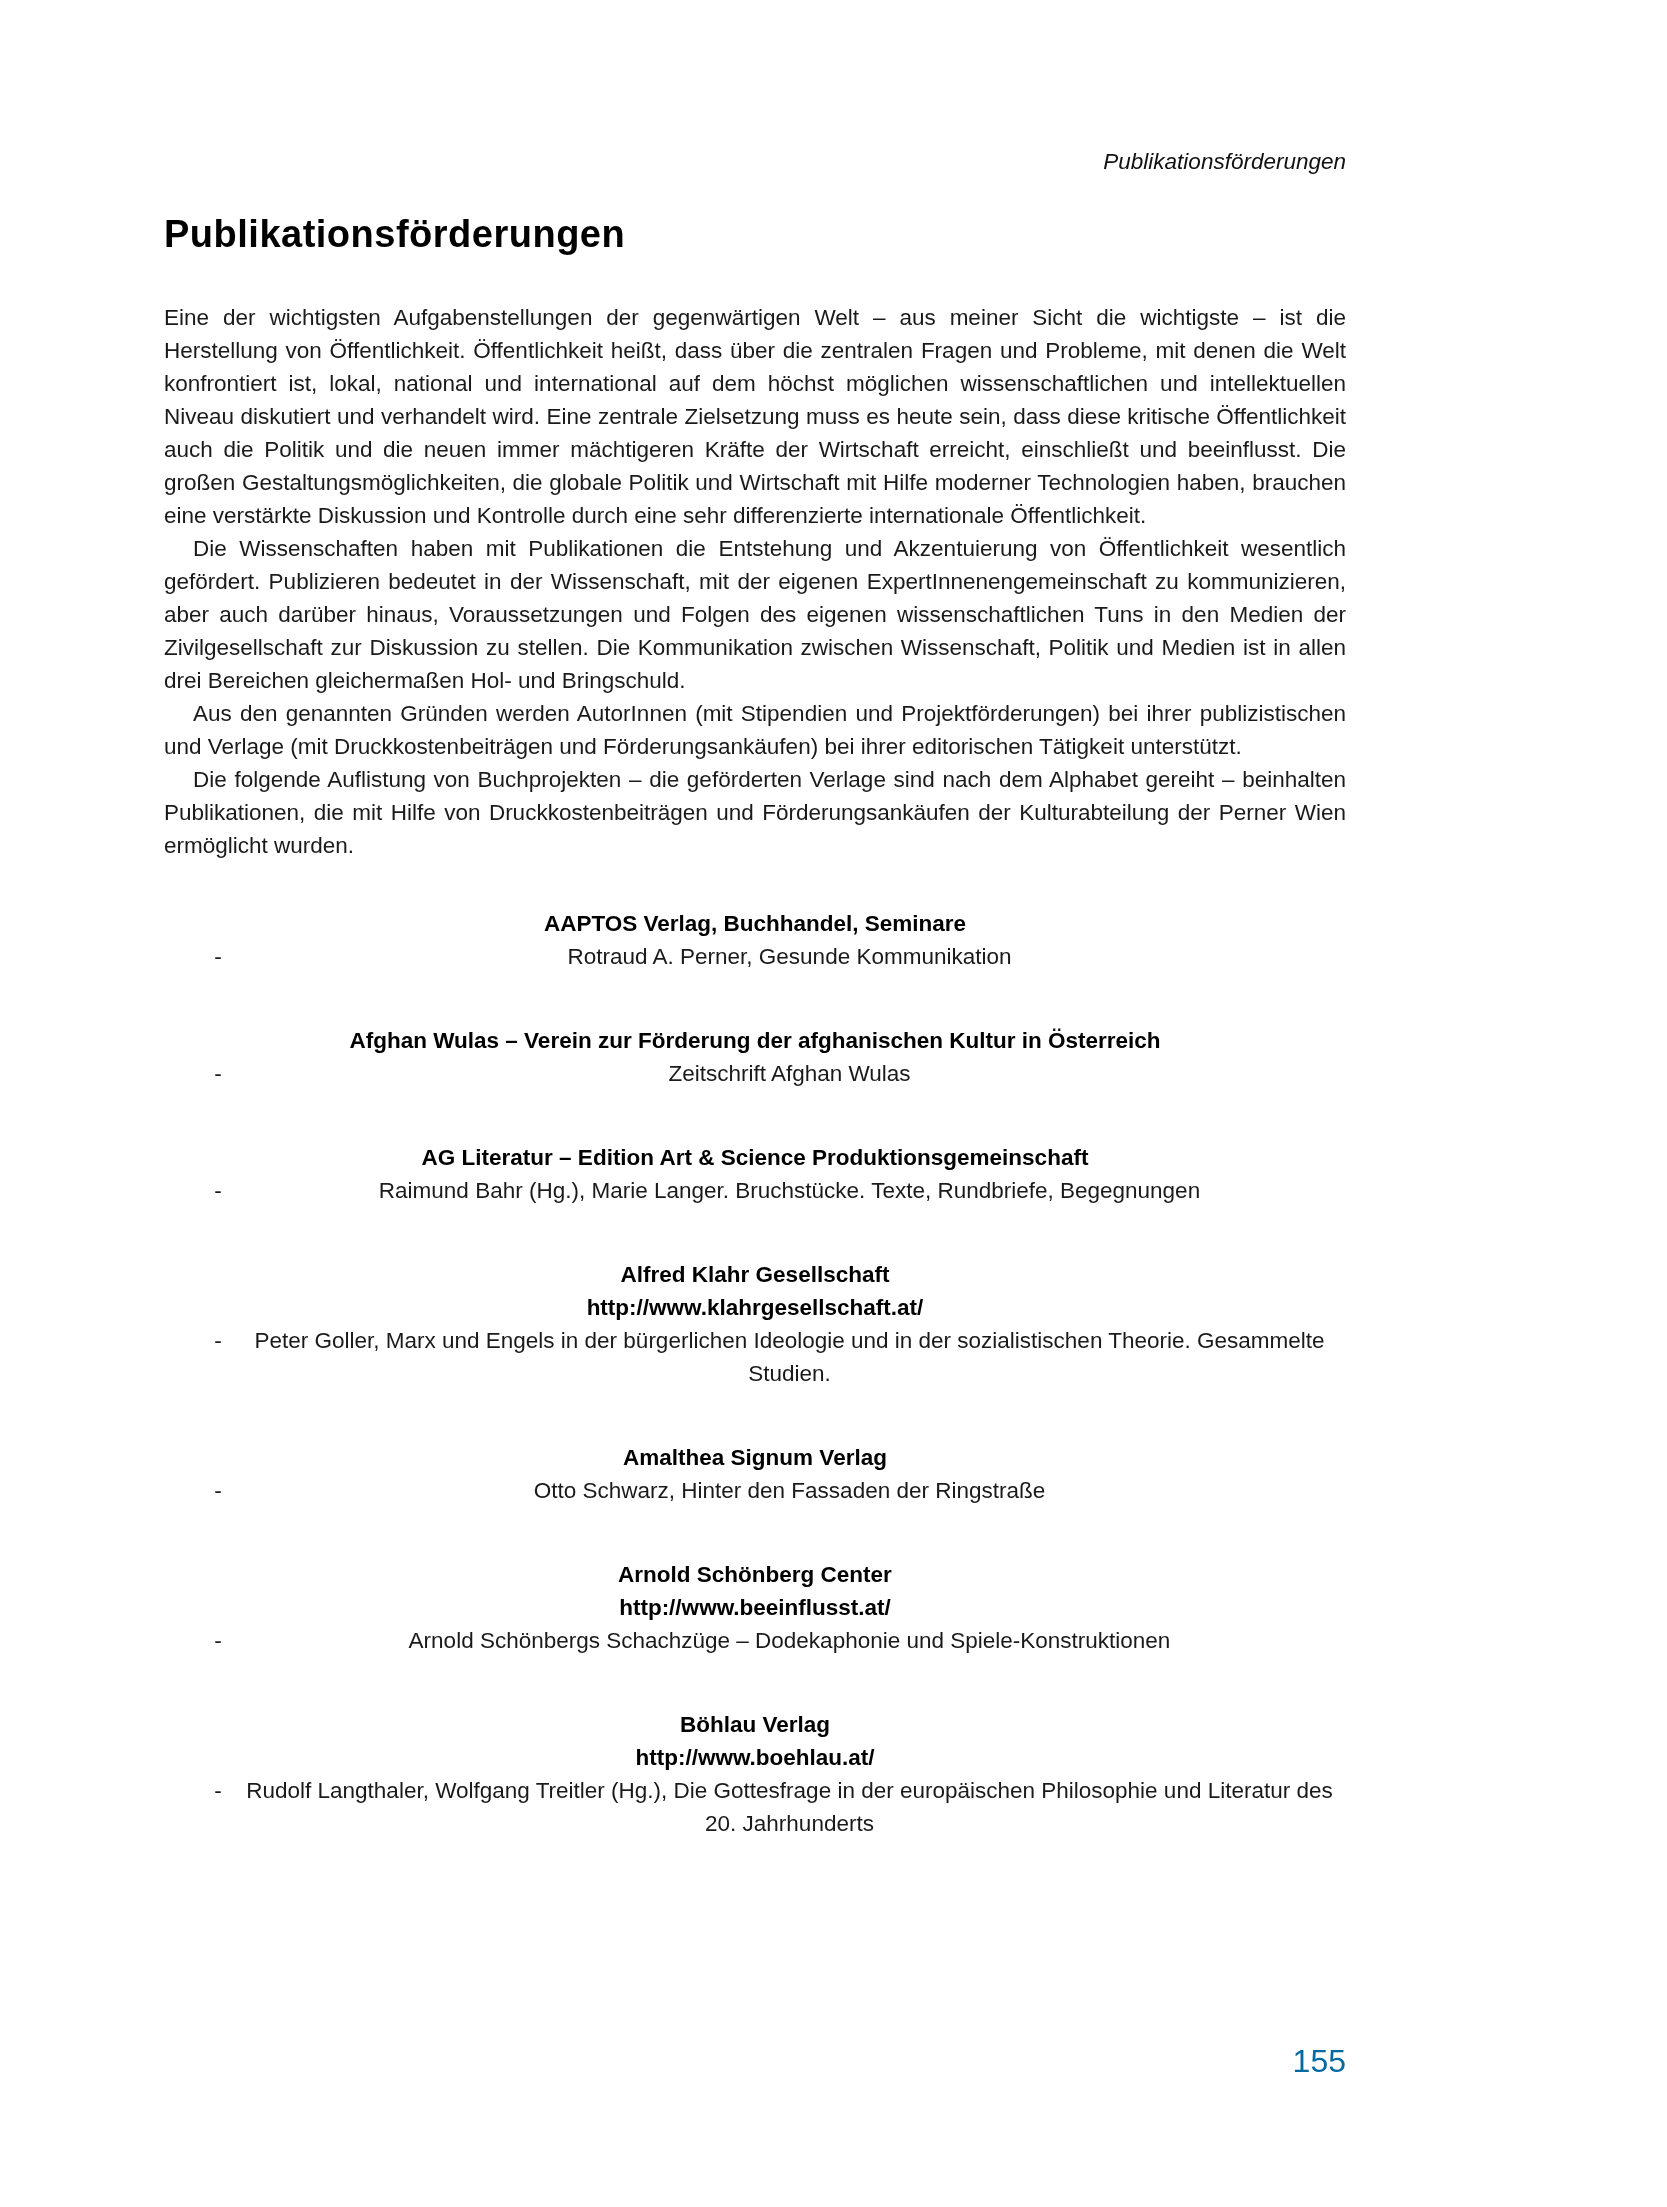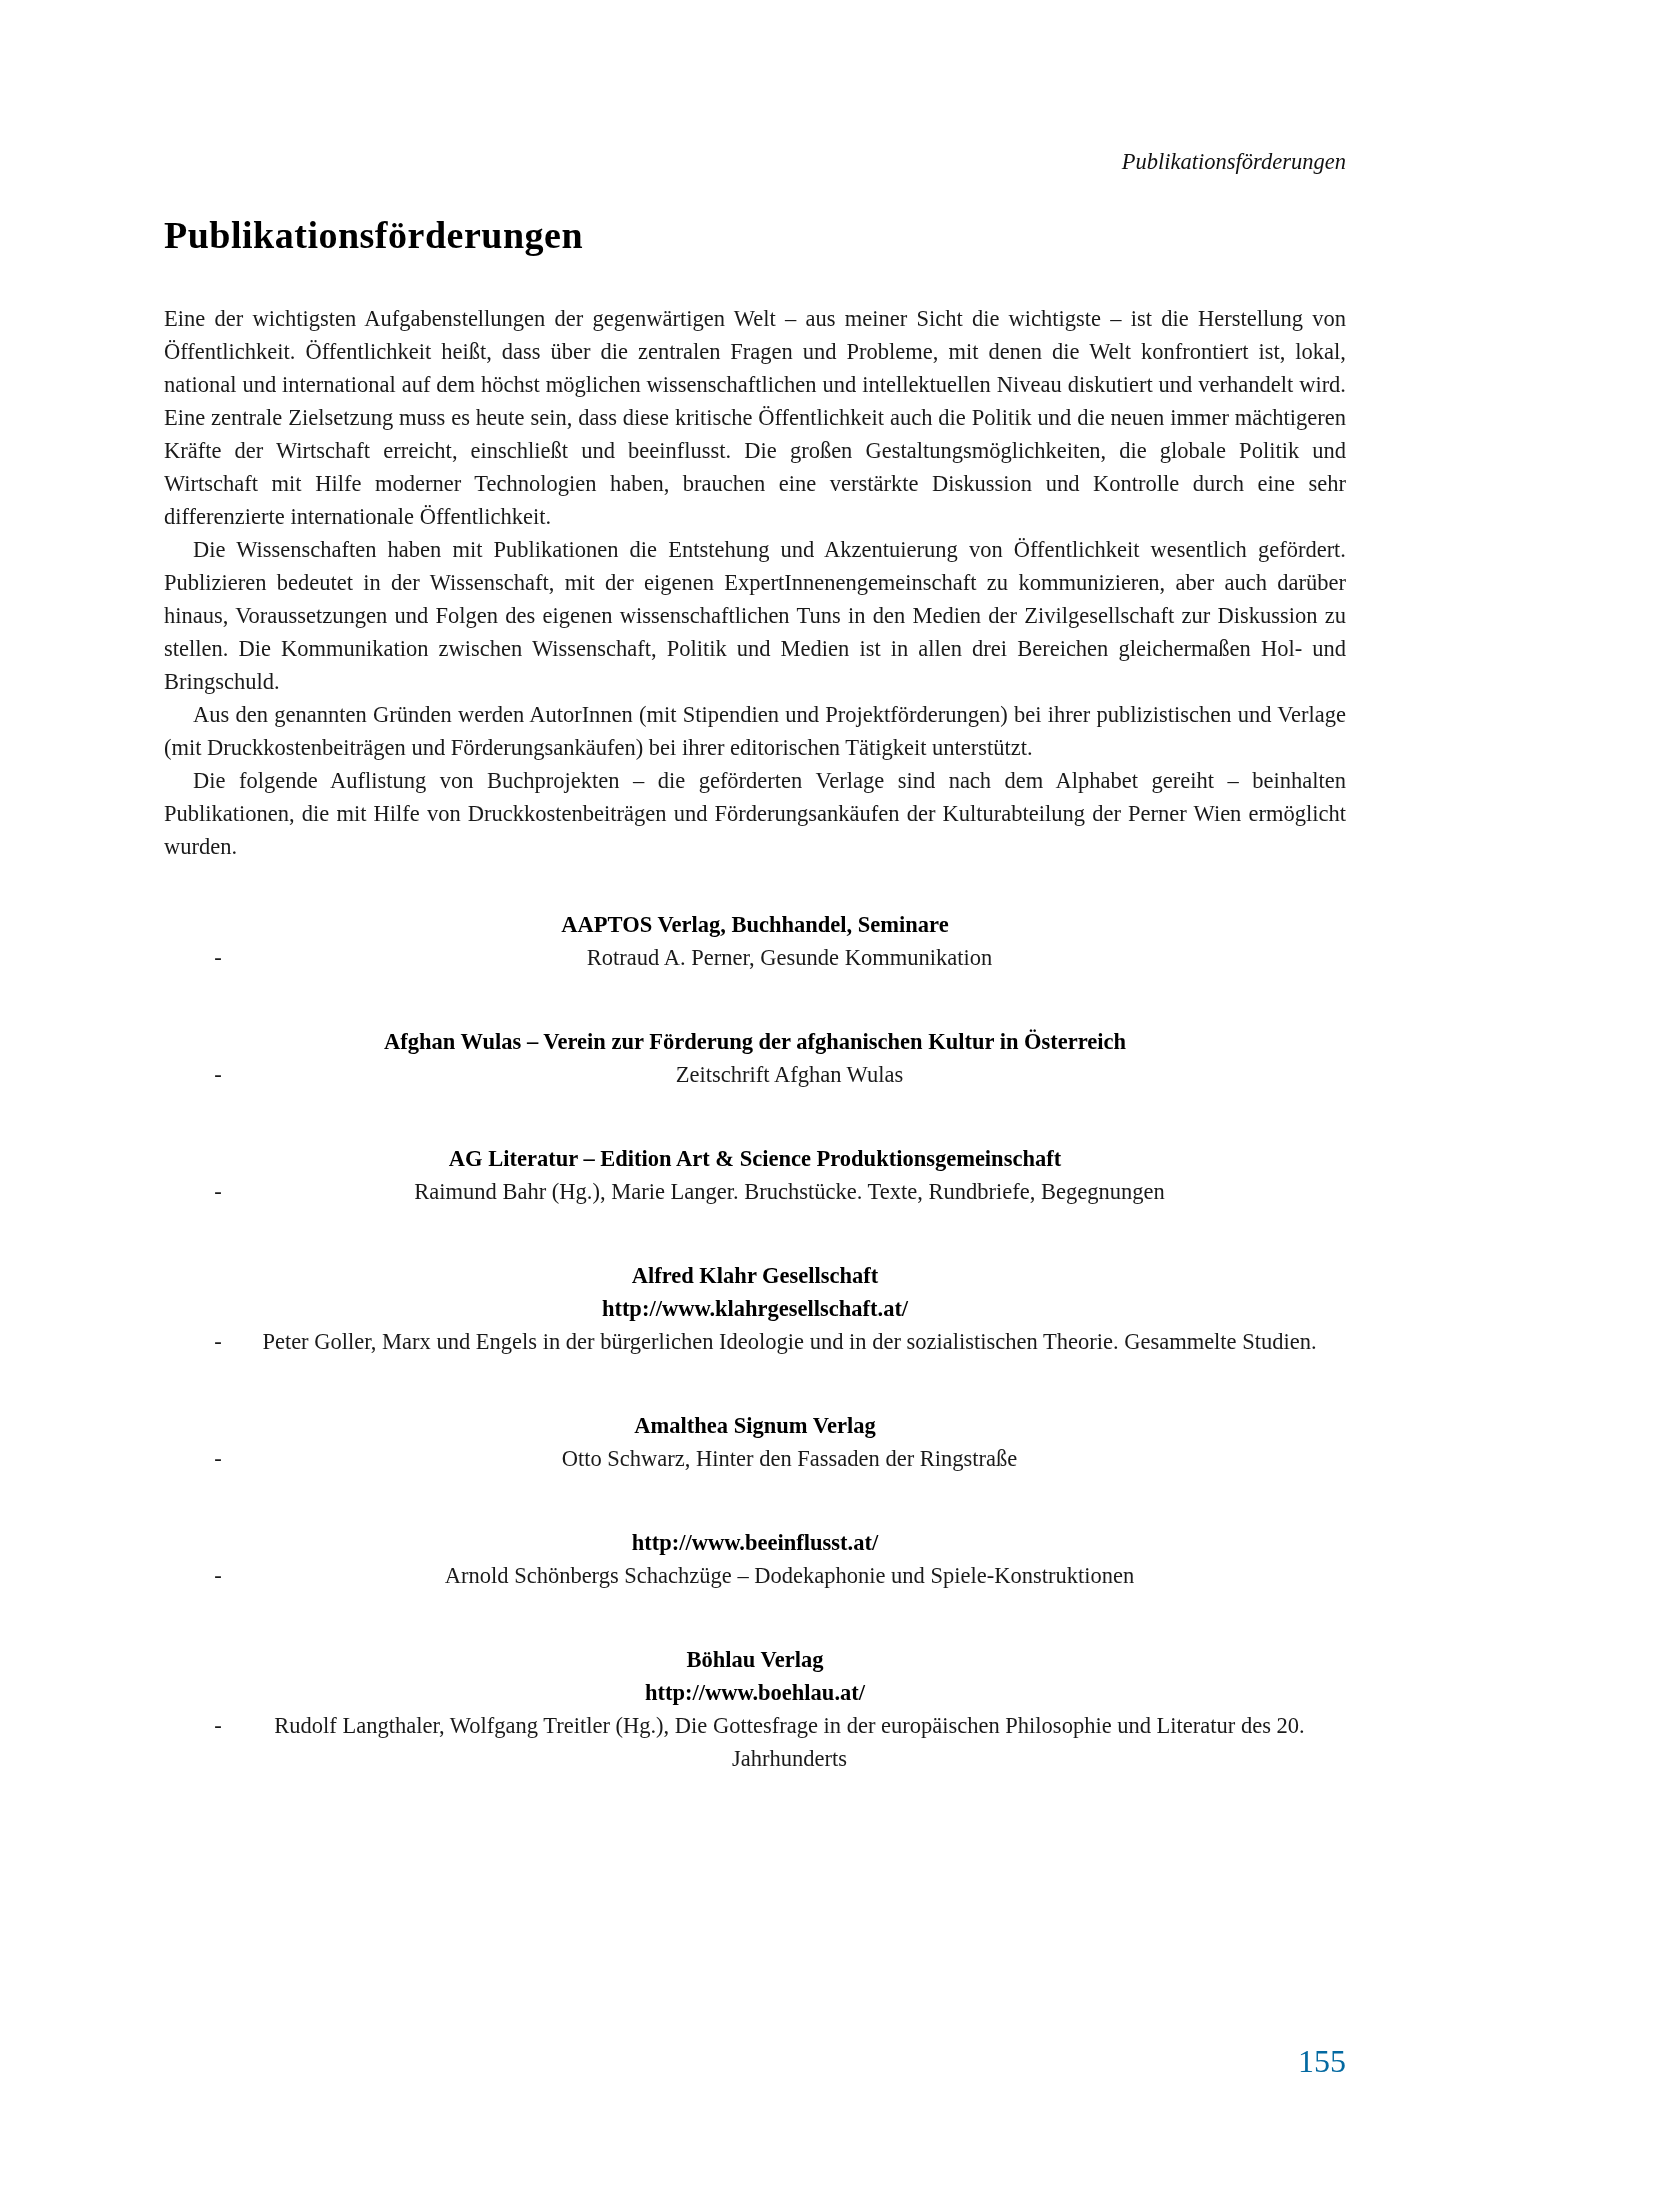--- a/index.html
+++ b/index.html
@@ -7,21 +7,21 @@
     padding: 0;
     background: #ffffff;
   }
   .page {
     position: relative;
     width: 1556px;
     height: 2207px;
     box-sizing: border-box;
     background: #ffffff;
     color: #111111;
-    font-family: Liberation Serif, serif;
+    font-family: Liberation Sans, sans-serif;
     padding: 147px 210px 0 164px;
     overflow: hidden;
   }
   .running-header {
     text-align: right;
     font-style: italic;
     font-size: 22.5px;
     line-height: 29px;
     color: #111111;
   }
@@ -134,20 +134,21 @@
 
     <section class="entry">
       <div class="entry-name">Amalthea Signum Verlag</div>
       <div class="entry-item">
         <span class="marker">-</span>
         <span class="item-text">Otto Schwarz, Hinter den Fassaden der Ringstraße</span>
       </div>
     </section>
 
     <section class="entry">
+      <div class="entry-name">Arnold Schönberg Center</div>
       <div class="entry-url">http://www.beeinflusst.at/</div>
       <div class="entry-item">
         <span class="marker">-</span>
         <span class="item-text">Arnold Schönbergs Schachzüge – Dodekaphonie und Spiele-Konstruktionen</span>
       </div>
     </section>
 
     <section class="entry">
       <div class="entry-name">Böhlau Verlag</div>
       <div class="entry-url">http://www.boehlau.at/</div>

